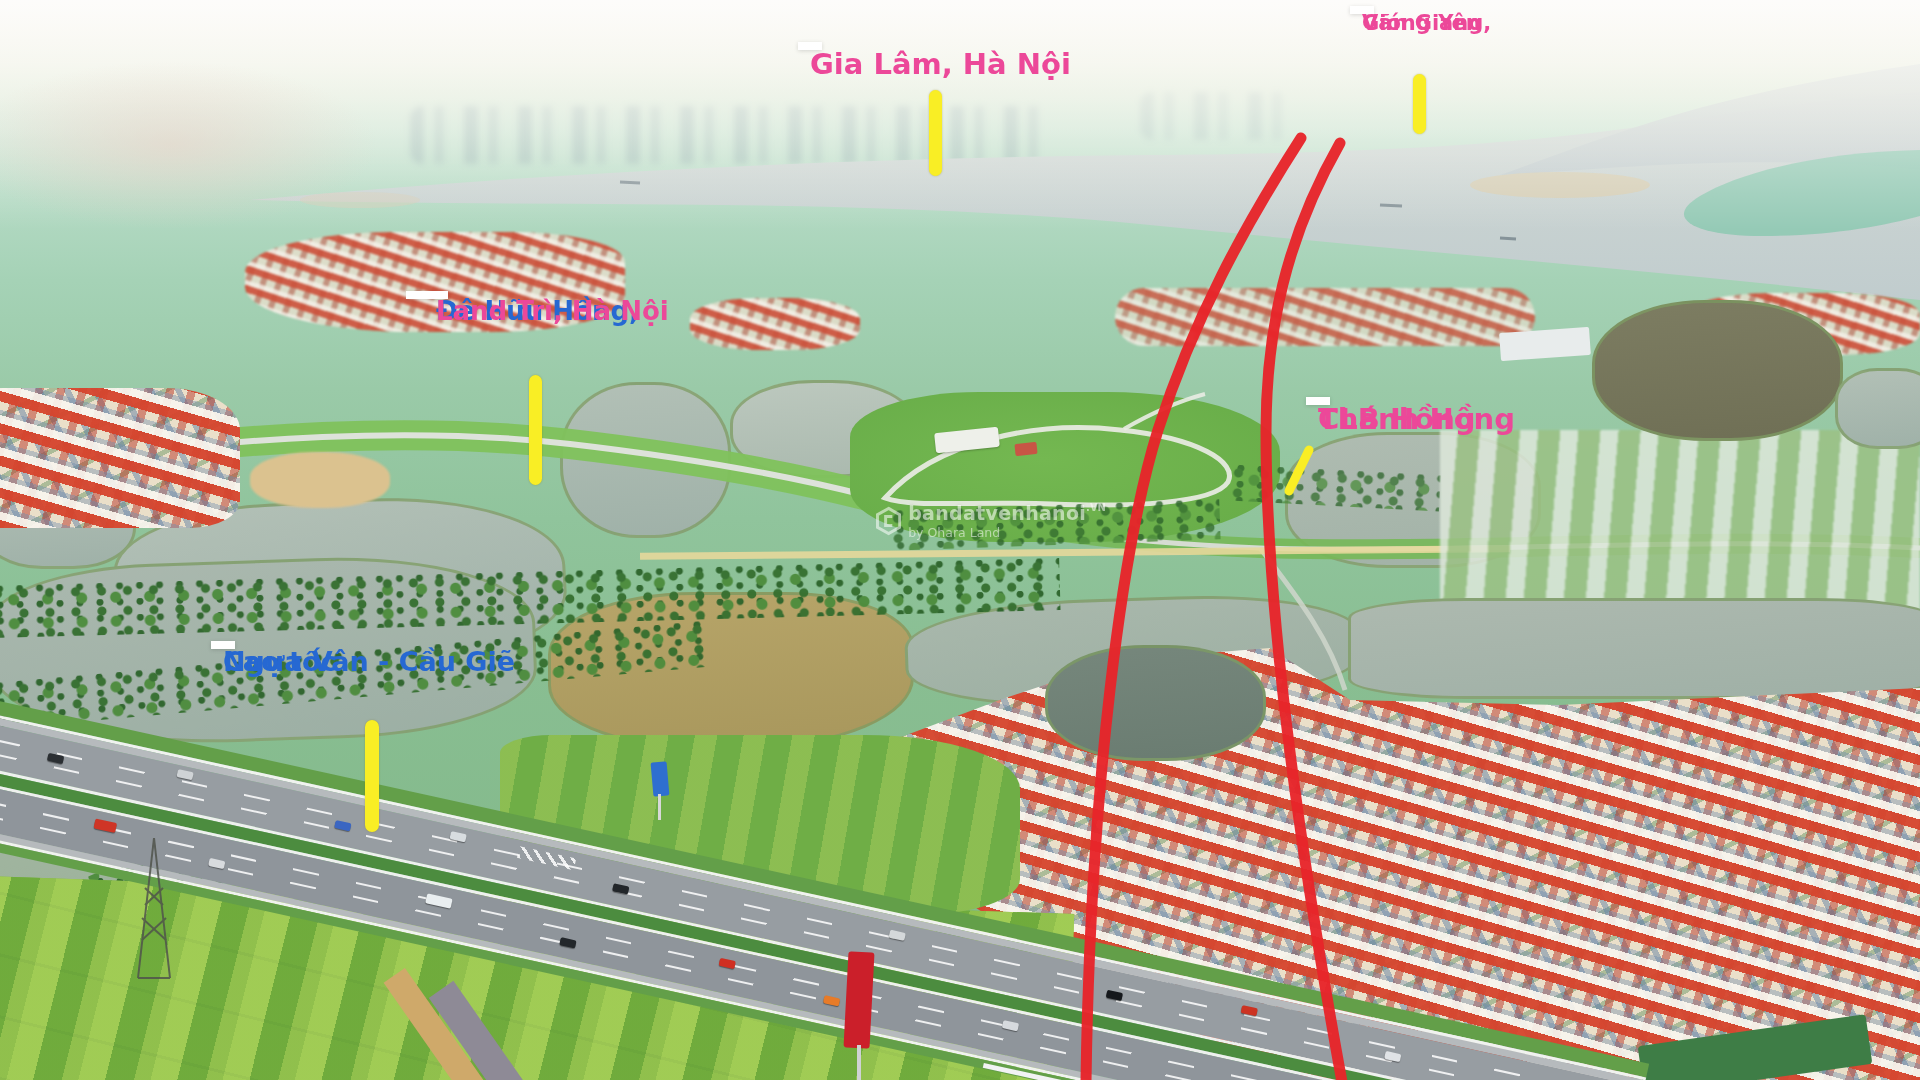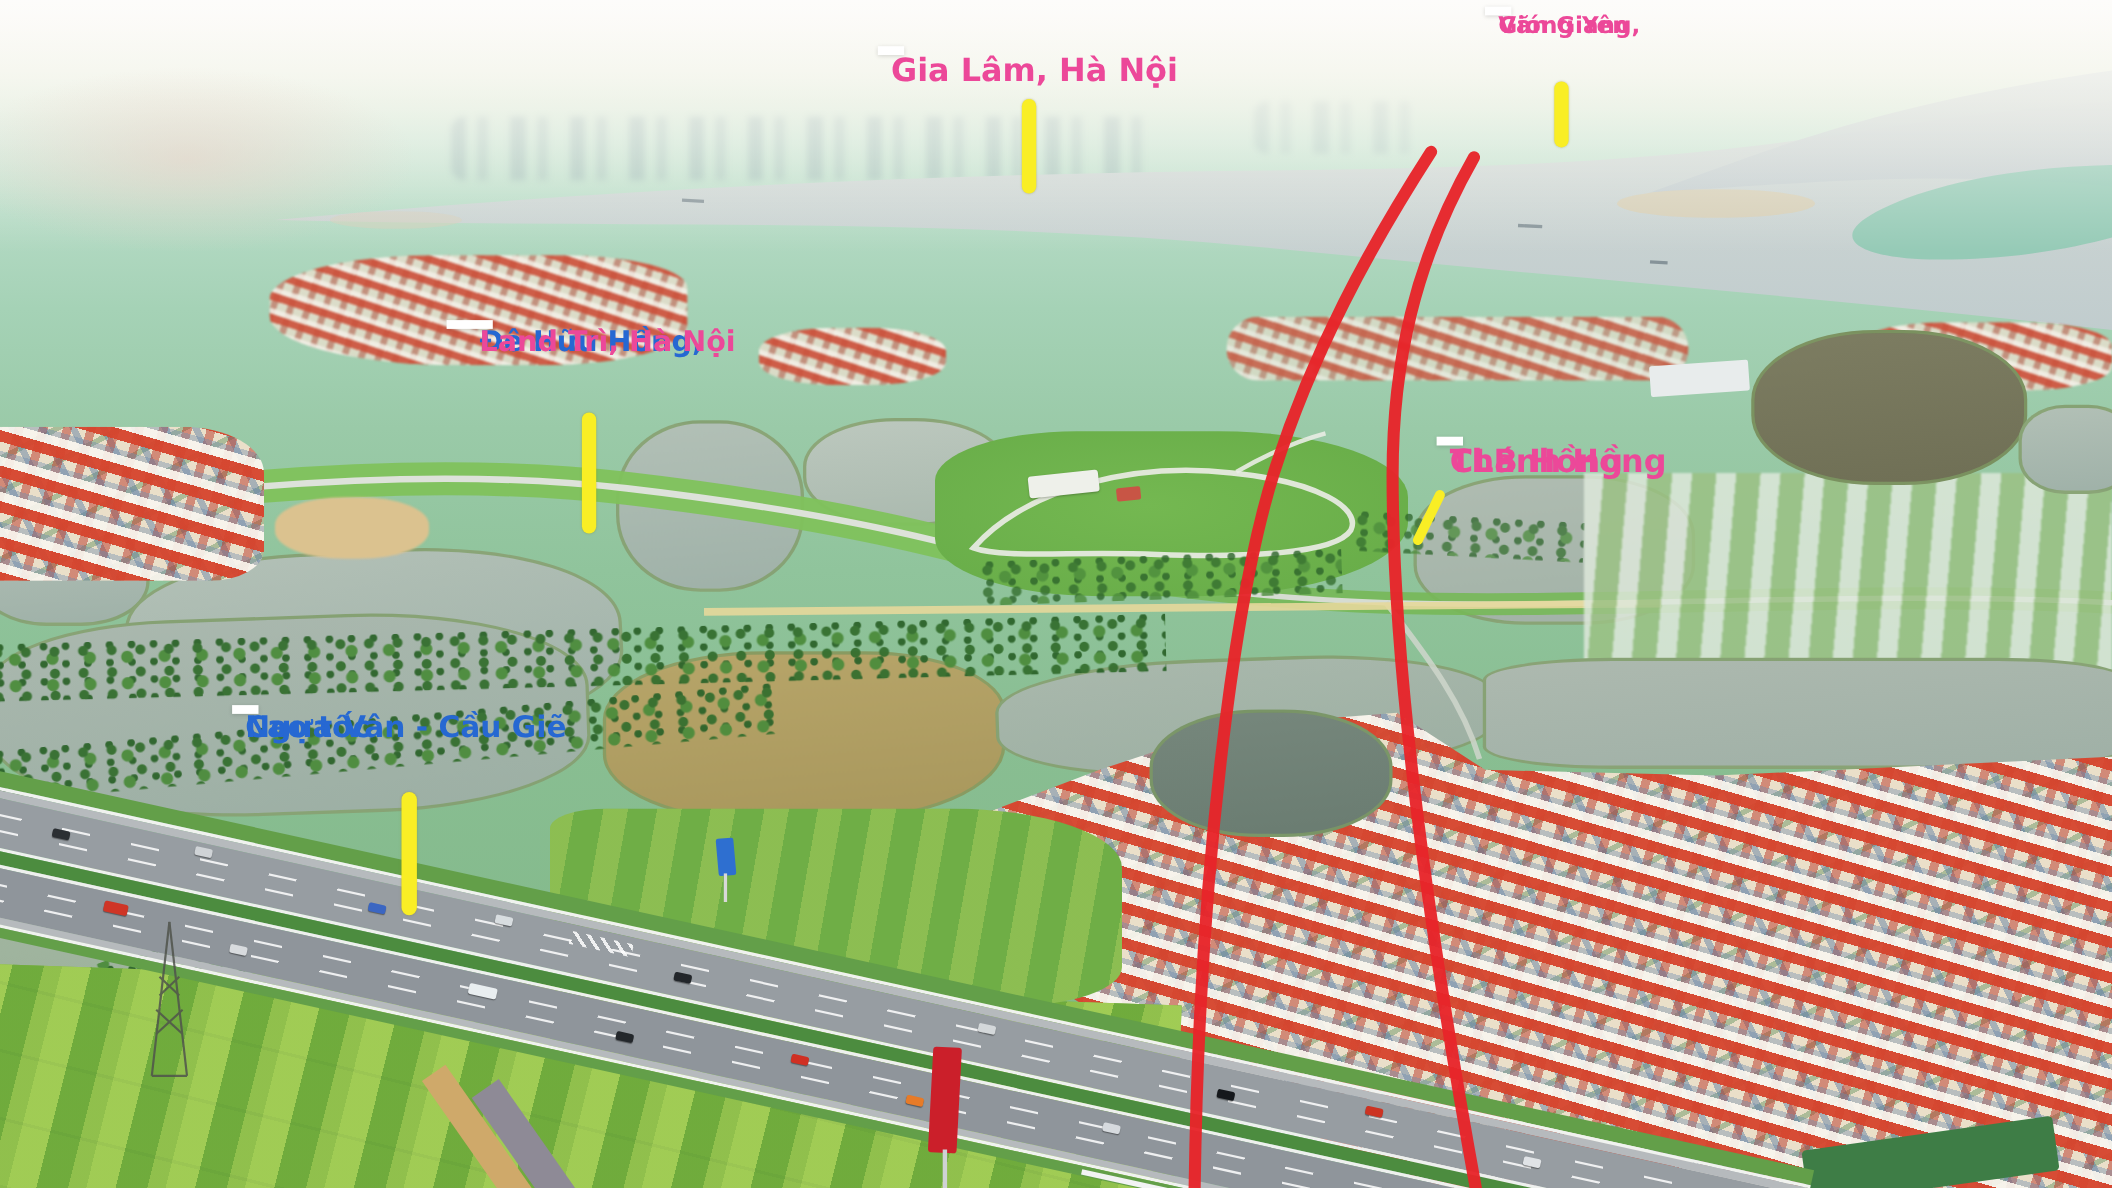--- a/index.html
+++ b/index.html
@@ -187,20 +187,32 @@
         <line x1="166" y1="940" x2="142" y2="918"></line>
       <line x1="145" y1="905" x2="163" y2="888"></line>
         <line x1="163" y1="905" x2="145" y2="888"></line>
     </g>
   </svg>
   <div style="left:846px;top:952px;width:26px;height:96px;background:#cb1f2a;border-radius:3px;transform:rotate(3deg);"></div>
   <div style="left:857px;top:1045px;width:4px;height:38px;background:#cfd2d4;"></div>
   <div style="left:652px;top:762px;width:16px;height:34px;background:#2e6fd0;transform:rotate(-5deg);border-radius:2px;"></div>
   <div style="left:658px;top:794px;width:3px;height:26px;background:#d8d8d8;"></div>
 
+  <div id="watermark">
+    <div class="wm-row">
+      <svg width="34" height="38" viewBox="0 0 34 38" style="position:static;">
+        <polygon points="17,2 32,10.5 32,27.5 17,36 2,27.5 2,10.5" fill="none" stroke="#fff" stroke-width="4"></polygon>
+        <polyline points="22,13 13,13 13,25 22,25" fill="none" stroke="#fff" stroke-width="4"></polyline>
+      </svg>
+      <div class="wm-texts">
+        <span class="brand">bandatvenhanoi</span><span class="tld">.VN</span>
+        <span class="byline">by Ohara Land</span>
+      </div>
+    </div>
+  </div>
 
   <svg class="svg-layer" viewBox="0 0 1920 1080" style="z-index:45;">
     <path d="M 1301,138 C 1245,225 1193,320 1158,430 C 1122,545 1090,790 1086,1082" fill="none" stroke="#e7242a" stroke-width="11" stroke-linecap="round" opacity=".96"></path>
     <path d="M 1340,143 C 1286,238 1266,330 1266,432 C 1266,612 1300,852 1342,1082" fill="none" stroke="#e7242a" stroke-width="11" stroke-linecap="round" opacity=".96"></path>
     <line x1="1309" y1="450" x2="1289" y2="491" stroke="#f9ee25" stroke-width="9" stroke-linecap="round"></line>
   </svg>
 
   <div class="pointer" style="left:929px;top:90px;width:13px;height:86px;z-index:48;"></div>
   <div class="pointer" style="left:1413px;top:74px;width:13px;height:60px;z-index:48;"></div>
   <div class="pointer" style="left:529px;top:375px;width:13px;height:110px;z-index:48;"></div>

